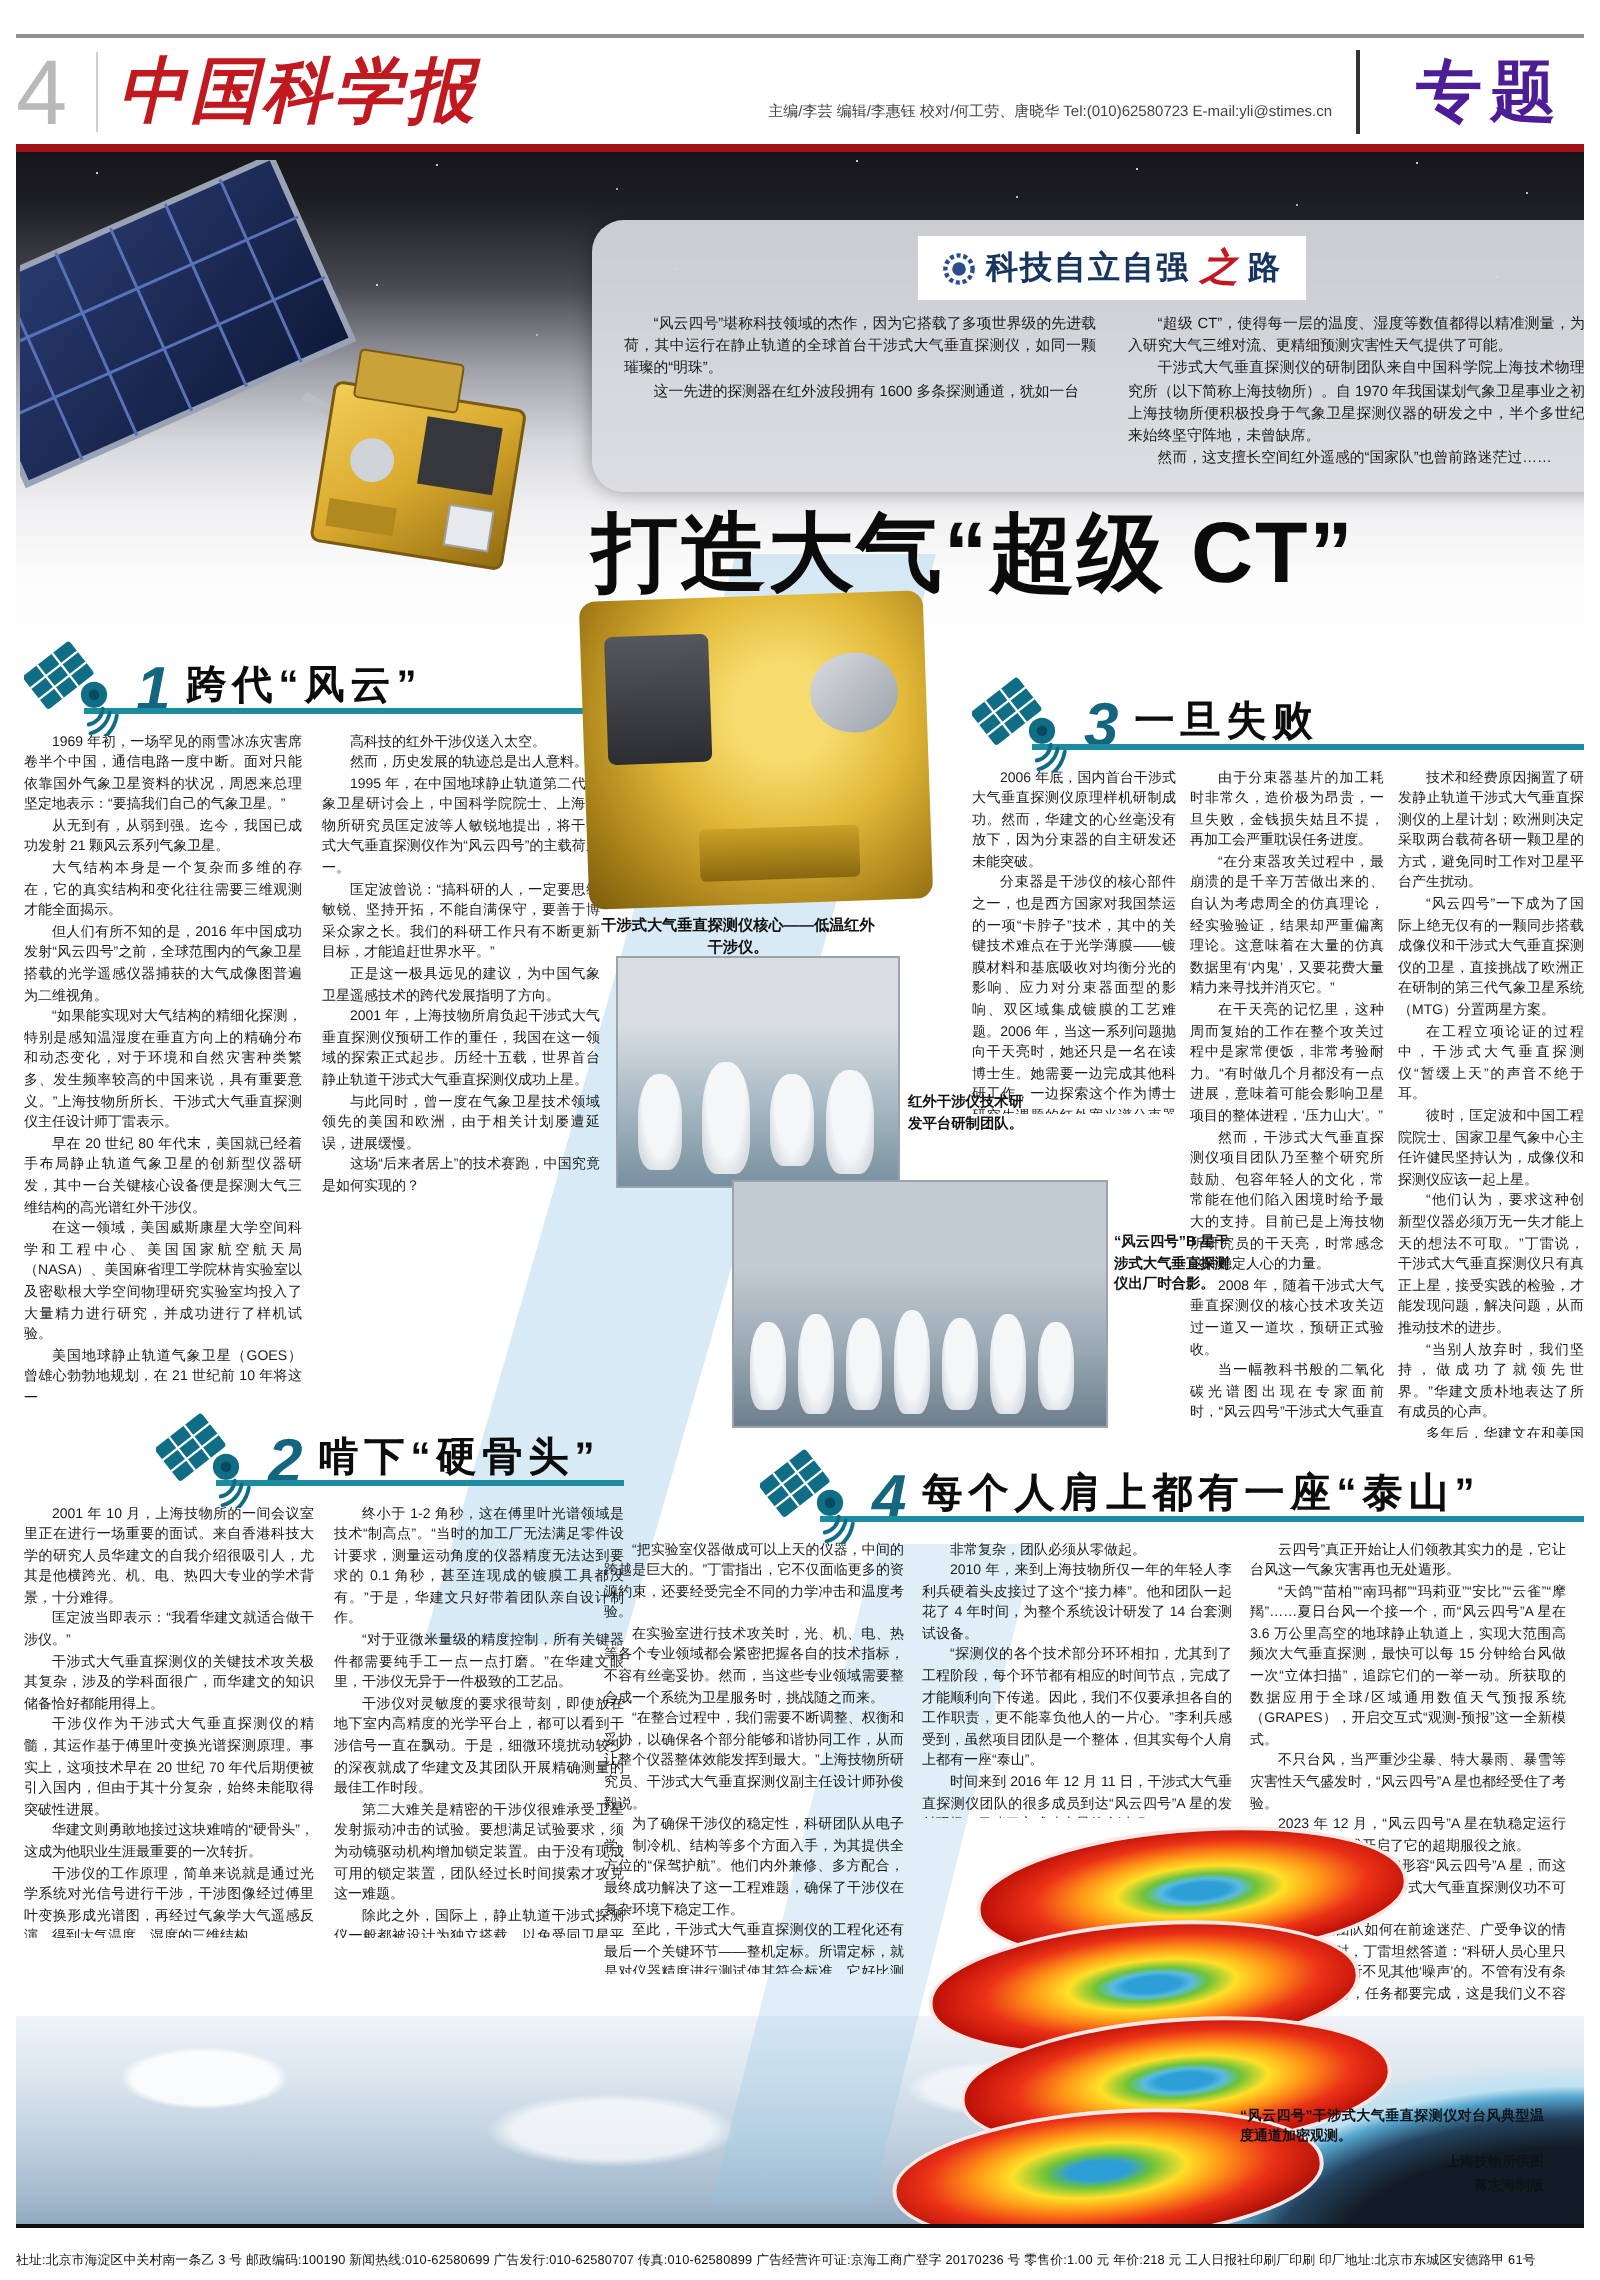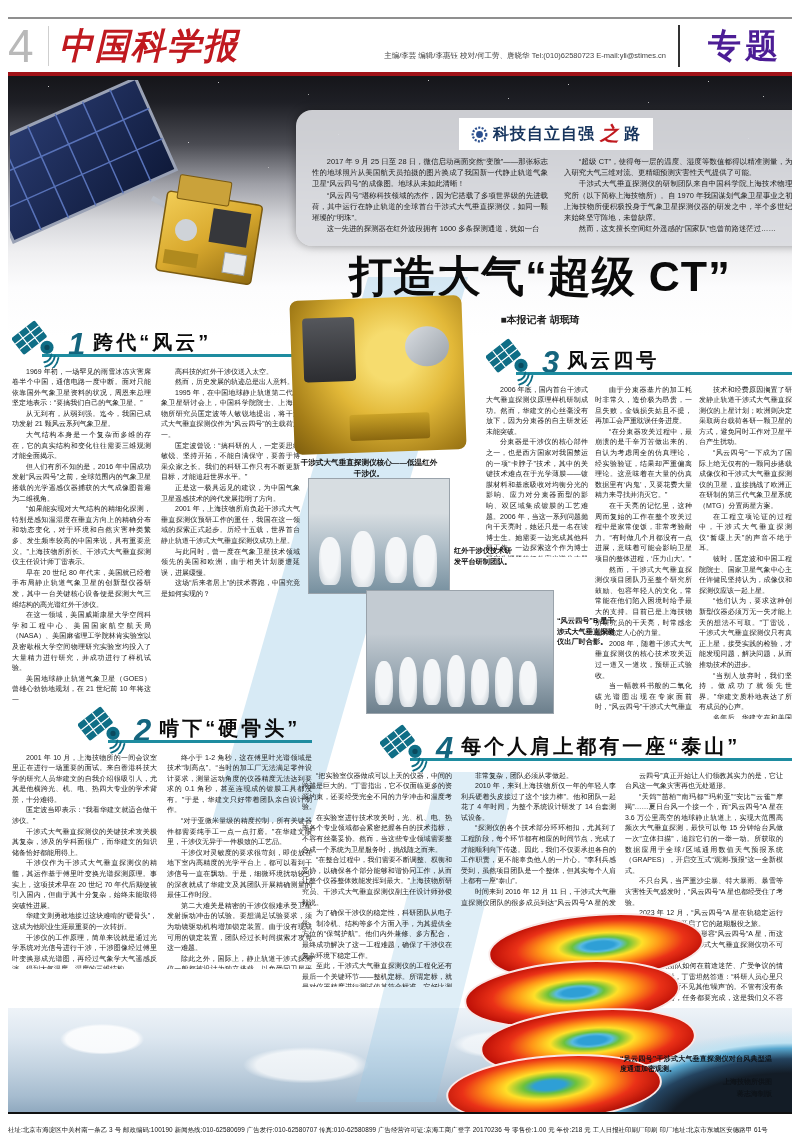--- a/index.html
+++ b/index.html
@@ -35,21 +35,21 @@
   .intro{position:absolute;left:288px;top:38px;width:488px;z-index:3;background:rgba(218,219,223,0.92);
          border-radius:16px;padding:8px 16px 12px;box-shadow:0 0 10px rgba(0,0,0,.35);}
   .badge{display:flex;justify-content:center;margin-bottom:6px;}
   .badge-in{display:inline-flex;align-items:center;background:#fff;padding:3px 12px;gap:5px;}
   .badge-t{font-size:16px;font-weight:900;color:#17355e;letter-spacing:1px;}
   .badge-zhi{font-family:"Liberation Serif",serif;font-style:italic;font-weight:700;font-size:19px;color:#c0191f;}
   .intro-cols{display:flex;gap:16px;}
   .intro-col{flex:1;font-size:7.4px;line-height:11.2px;text-align:justify;color:#1b1b1b;}
   .intro-col p,.bcol p{margin:0;text-indent:2em;}
   
-  .headline{position:absolute;left:288px;top:176px;width:488px;text-align:center;z-index:3;}
+  .headline{position:absolute;left:288px;top:176px;width:488px;text-align:left;z-index:3;}
   .headline-t{font-size:43px;font-weight:900;color:#0b0b0b;letter-spacing:1px;white-space:nowrap;}
   .byline{font-size:10px;color:#222;margin-top:7px;font-weight:700;}
   
   .sec{position:absolute;z-index:3;}
   .sec-head{display:flex;align-items:flex-end;position:relative;height:56px;}
   .sat-icon{width:56px;height:50px;flex:none;position:relative;z-index:2;}
   .sec-num{font-size:31px;font-style:italic;font-weight:900;color:#14657e;line-height:30px;margin:0 8px 8px 0;}
   .sec-title{font-size:20px;font-weight:900;color:#0c0c0c;letter-spacing:3px;margin-bottom:12px;white-space:nowrap;}
   .sec-rule{height:2.5px;background:#1e8ca0;margin:-14px 0 10px 30px;position:relative;z-index:1;}
   .cols{display:flex;}
@@ -160,21 +160,20 @@
             <circle cx="10" cy="10" r="8" fill="none" stroke="#2b4f8e" stroke-width="2.6" stroke-dasharray="2.4 1.6"></circle>
             <circle cx="10" cy="10" r="4" fill="#2b4f8e"></circle>
           </svg>
           <span class="badge-t">科技自立自强</span>
             <span class="badge-zhi">之</span>
             <span class="badge-t">路</span>
         </div>
       </div>
       <div class="intro-cols">
         <div class="intro-col">
-            <p>2017 年 9 月 25 日至 28 日，微信启动画面突然“变脸”——那张标志性的地球照片从美国航天员拍摄的图片换成了我国新一代静止轨道气象卫星“风云四号”的成像图。地球从未如此清晰！</p>
             <p>“风云四号”堪称科技领域的杰作，因为它搭载了多项世界级的先进载荷，其中运行在静止轨道的全球首台干涉式大气垂直探测仪，如同一颗璀璨的“明珠”。</p>
             <p>这一先进的探测器在红外波段拥有 1600 多条探测通道，犹如一台</p>
           </div>
         <div class="intro-col">
             <p>“超级 CT”，使得每一层的温度、湿度等数值都得以精准测量，为深入研究大气三维对流、更精细预测灾害性天气提供了可能。</p>
             <p>干涉式大气垂直探测仪的研制团队来自中国科学院上海技术物理研究所（以下简称上海技物所）。自 1970 年我国谋划气象卫星事业之初，上海技物所便积极投身于气象卫星探测仪器的研发之中，半个多世纪以来始终坚守阵地，未曾缺席。</p>
             <p>然而，这支擅长空间红外遥感的“国家队”也曾前路迷茫过……</p>
           </div>
       </div>
     </div>
@@ -254,21 +253,21 @@
         <svg class="sat-icon" viewBox="0 0 64 56">
           <g transform="rotate(-38 22 20)">
               <rect x="2" y="8" width="34" height="24" rx="2" fill="#0f6e86"></rect>
               <path d="M2 16h34M2 24h34M13 8v24M24 8v24" stroke="#fff" stroke-width="1.3"></path>
             </g>
           <circle cx="40" cy="33" r="7.5" fill="#0f6e86"></circle>
             <circle cx="40" cy="33" r="3" fill="#0a4a5e"></circle>
           <path d="M45 41a10 10 0 0 1-8 9M49 43a15 15 0 0 1-11 12M53 45a20 20 0 0 1-14 16" stroke="#0f6e86" stroke-width="2.2" fill="none" stroke-linecap="round"></path>
         </svg>
         <span class="sec-num">3</span>
-        <span class="sec-title">风云四号</span>
+        <span class="sec-title">一旦失败</span>
       </div>
       <div class="sec-rule"></div>
       <div class="cols" style="gap:7px;">
         <div class="bcol" style="width:102px;height:172px;flex:none;">
             <p>2006 年底，国内首台干涉式大气垂直探测仪原理样机研制成功。然而，华建文的心丝毫没有放下，因为分束器的自主研发还未能突破。</p>
             <p>分束器是干涉仪的核心部件之一，也是西方国家对我国禁运的一项“卡脖子”技术，其中的关键技术难点在于光学薄膜——镀膜材料和基底吸收对均衡分光的影响、应力对分束器面型的影响、双区域集成镀膜的工艺难题。2006 年，当这一系列问题抛向干天亮时，她还只是一名在读博士生。她需要一边完成其他科研工作，一边探索这个作为博士研究生课题的红外宽光谱分束器技术问题。</p>
           </div>
         <div class="bcol" style="width:97px;height:326px;flex:none;">
             <p>由于分束器基片的加工耗时非常久，造价极为昂贵，一旦失败，金钱损失姑且不提，再加工会严重耽误任务进度。</p>
             <p>“在分束器攻关过程中，最崩溃的是千辛万苦做出来的、自认为考虑周全的仿真理论，经实验验证，结果却严重偏离理论。这意味着在大量的仿真数据里有‘内鬼’，又要花费大量精力来寻找并消灭它。”</p>

